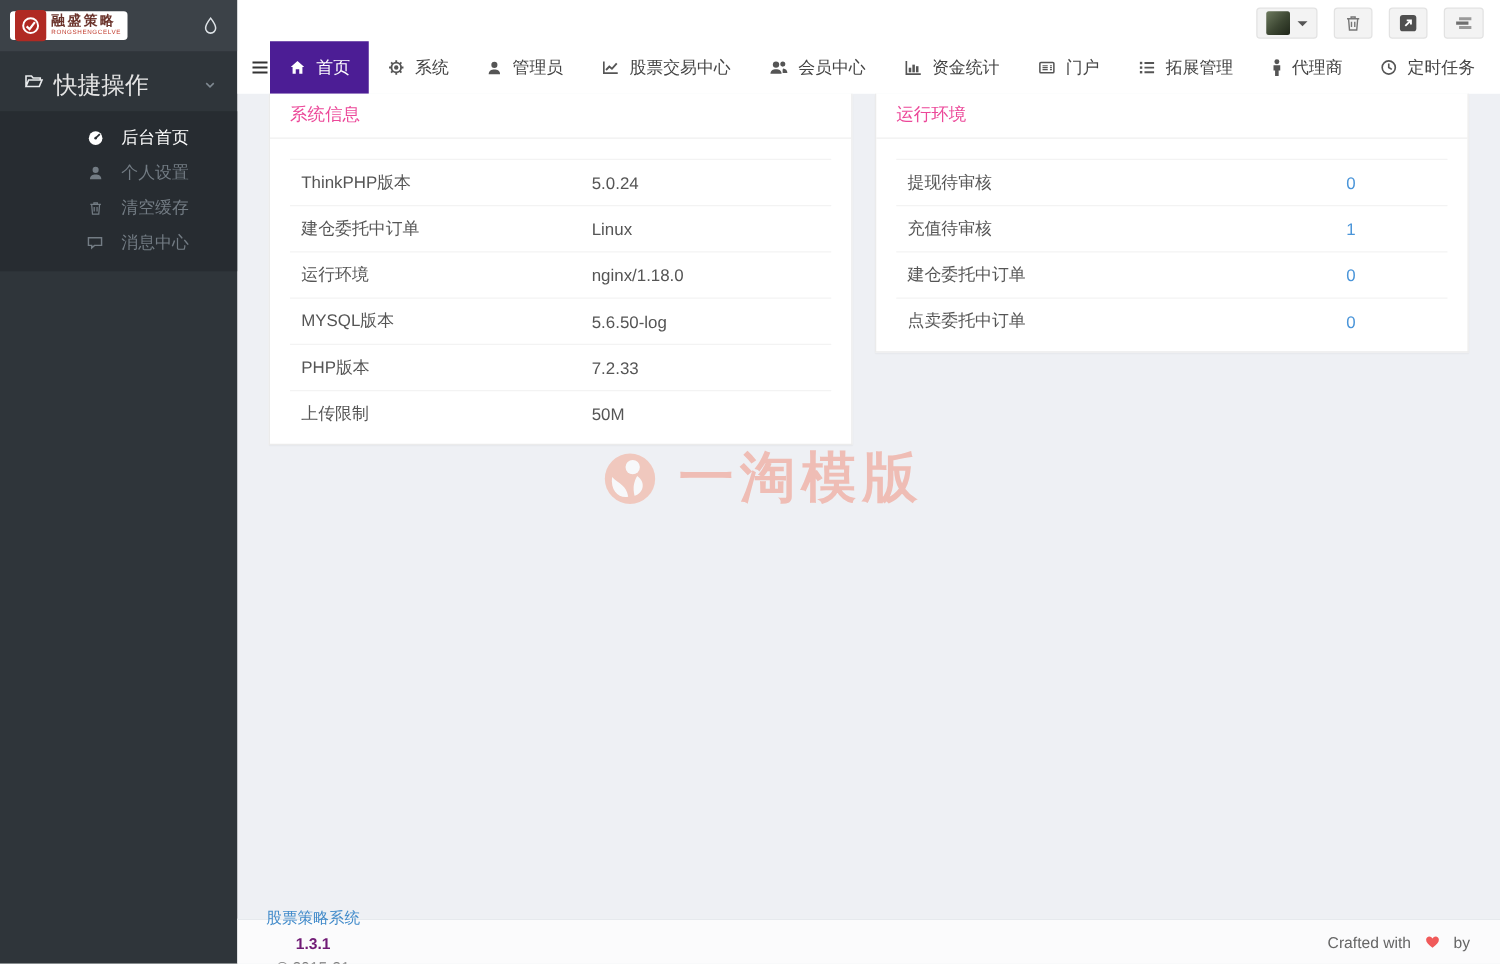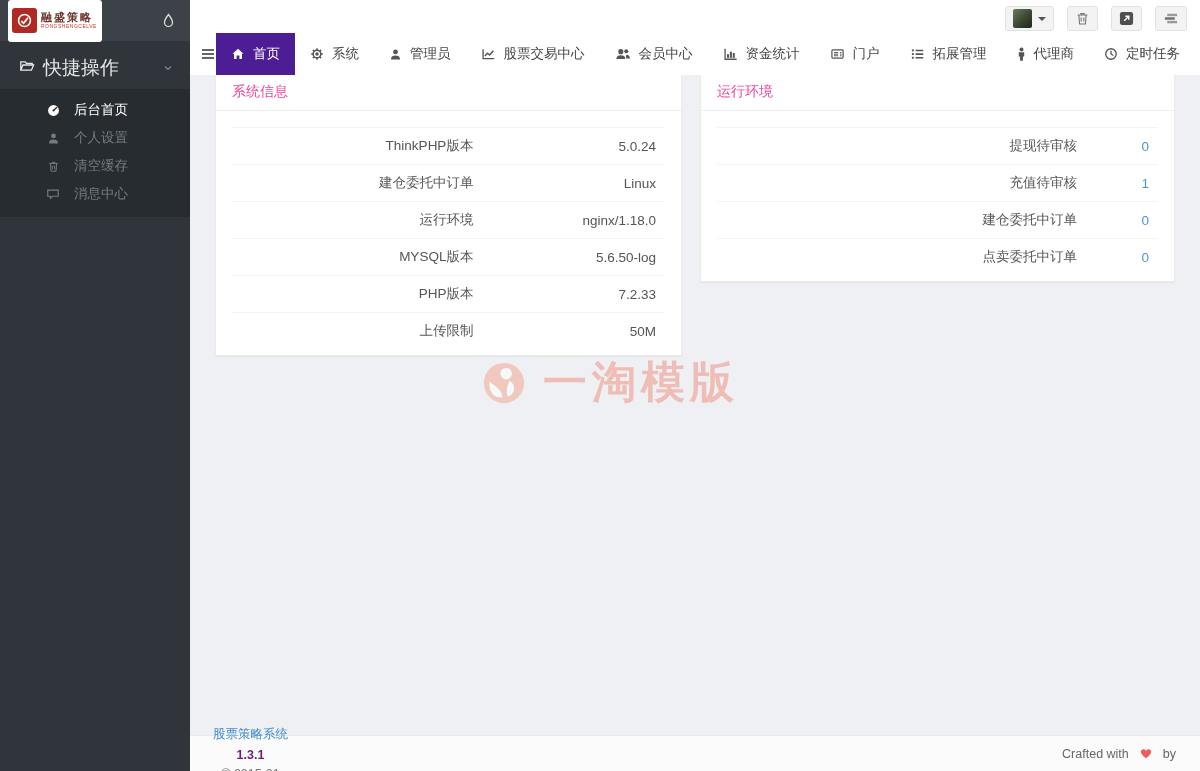--- a/index.html
+++ b/index.html
@@ -4,33 +4,33 @@
 <style>
   * { margin:0; padding:0; box-sizing:border-box; }
   html,body { width:1200px; height:771px; overflow:hidden;
     font-family:"Liberation Sans","DejaVu Sans",sans-serif; }
   .app { display:flex; width:1200px; height:771px; }
 
   
   .sidebar { width:190px; flex-shrink:0; background:#2f353a; display:flex; flex-direction:column; }
   .side-logo { height:41px; background:#3c4248; display:flex; align-items:center;
     justify-content:space-between; padding:0 14px 0 8px; }
-  .logo-box { background:#fff; border-radius:3px; height:42px; width:94px;
+  .logo-box { background:#fff; border-radius:3px; height:23px; width:94px;
     display:flex; align-items:center; gap:4px; padding:2px 4px; }
   .logo-mark { width:25px; height:25px; background:#b02a23; border-radius:3px;
     display:flex; align-items:center; justify-content:center; flex-shrink:0; }
   .logo-text { display:flex; flex-direction:column; line-height:1.05; }
   .logo-cn { font-size:11px; font-weight:bold; color:#6b342c; letter-spacing:2px; white-space:nowrap; }
   .logo-en { font-size:5px; color:#c0392b; letter-spacing:.5px; white-space:nowrap; }
   .side-section { height:42px; margin-top:6px; display:flex; align-items:center;
     padding:0 16px 0 19px; color:#e5e5e5; font-size:19px; gap:8px; cursor:pointer; }
   .side-section .chev { margin-left:auto; color:#808a92; display:flex; }
   .side-submenu { background:#272c31; padding:7px 0 9px; }
   .side-item { height:28px; display:flex; align-items:center; gap:13px;
-    padding-left:45px; font-size:13.5px; color:#737c84; cursor:pointer; }
+    padding-left:68px; font-size:13.5px; color:#737c84; cursor:pointer; }
   .side-item.active { color:#fff; }
   .side-item .ic { display:flex; width:16px; justify-content:center; }
 
   
   .main { flex:1; display:flex; flex-direction:column; background:#eef0f4; min-width:0; }
 
   .topbar { background:#fff; height:75px; position:relative; flex-shrink:0; }
   .topbar-actions { position:absolute; top:6px; right:13px; display:flex; gap:13px; }
   .tb-btn { height:25px; background:#f3f3f3; border:1px solid #e2e2e2; border-radius:3px;
     display:flex; align-items:center; justify-content:center; padding:0 7px; cursor:pointer; }
@@ -55,21 +55,21 @@
   .content { flex:1; position:relative; display:flex; align-items:flex-start;
     gap:18px; padding:0 25px; }
   .panel { background:#fff; border:1px solid #ebebeb; border-top:none;
     box-shadow:0 1px 1px rgba(0,0,0,.04); }
   .panel-sys { width:467px; }
   .panel-todo { width:475px; }
   .panel-header { padding:8px 16px 9px; font-size:14px; color:#ec4899;
     border-bottom:1px solid #f0f0f0; }
   .panel-body { padding:16px 16px 6px; }
   .info-row { display:flex; align-items:center; height:37px; padding:0 9px;
-    border-top:1px solid #f3f3f3; font-size:13.5px; color:#555;text-align:right; }
+    border-top:1px solid #f3f3f3; font-size:13.5px; color:#555; }
   .info-label { width:56%; }
   .info-value { flex:1; color:#555; }
   .panel-todo .info-label { flex:1; width:auto; }
   .panel-todo .info-value { flex:none; width:72px; color:#4a95d9; cursor:pointer; }
 
   .watermark { position:absolute; left:291px; top:278px; display:flex;
     align-items:center; gap:16px; opacity:.55; pointer-events:none; }
   .wm-text { font-size:44px; font-weight:bold; color:#f09482; letter-spacing:5px; }
 
   

